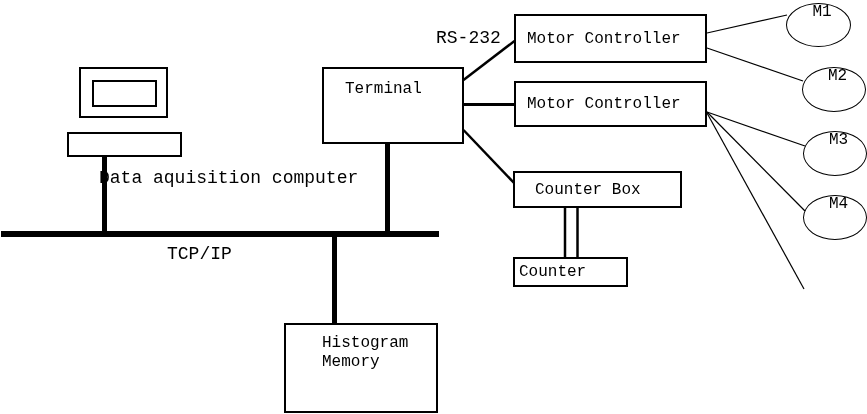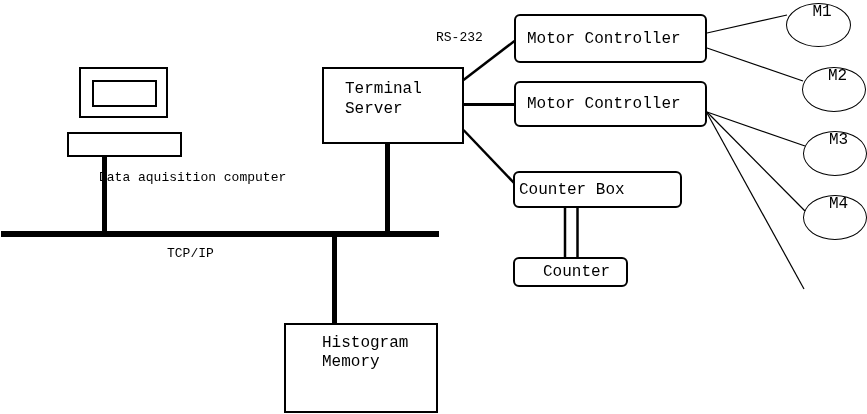--- a/index.html
+++ b/index.html
@@ -28,21 +28,20 @@
     box-sizing: border-box;
     border: 2px solid #000000;
     background: #ffffff;
     font-size: 16px;
   }
   .single-line {
     display: flex;
     align-items: center;
     line-height: 1;
     white-space: nowrap;
-    border-radius: 6px;
   }
   .multi-line {
     line-height: 20px;
     white-space: nowrap;
   }
   
   .monitor {
     left: 79px; top: 67px; width: 89px; height: 51px;
   }
   .monitor-screen {
@@ -55,22 +54,22 @@
   .keyboard {
     left: 67px; top: 132px; width: 115px; height: 25px;
   }
   
   .terminal-server {
     left: 322px; top: 67px; width: 142px; height: 77px;
     padding: 10px 0 0 21px;
   }
   .mc1 { left: 514px; top: 14px;  width: 193px; height: 49px; padding-left: 11px; }
   .mc2 { left: 514px; top: 81px;  width: 193px; height: 46px; padding-left: 11px; }
-  .counter-box { left: 513px; top: 171px; width: 169px; height: 37px; padding-left: 4px; }
-  .counter     { left: 513px; top: 257px; width: 115px; height: 30px; padding-left: 28px; }
+  .counter-box { left: 513px; top: 171px; width: 169px; height: 37px; padding-left: 20px; }
+  .counter     { left: 513px; top: 257px; width: 115px; height: 30px; padding-left: 4px; }
   .histogram {
     left: 284px; top: 323px; width: 154px; height: 90px;
     padding: 9px 0 4px 36px;
     line-height: 19px;
   }
   
   .motor {
     position: absolute;
     box-sizing: border-box;
     border: 1.5px solid #000000;
@@ -84,21 +83,21 @@
     padding-left: 7px;
   }
   .m1 { left: 786px; top: 3px;   width: 65px; height: 44px; }
   .m2 { left: 802px; top: 67px;  width: 64px; height: 45px; }
   .m3 { left: 803px; top: 131px; width: 64px; height: 45px; }
   .m4 { left: 803px; top: 195px; width: 64px; height: 45px; }
   .m5 { left: 802px; top: 273px; width: 65px; height: 46px; }
   
   .float-label {
     position: absolute;
-    font-size: 13px;
+    font-size: 18px;
     line-height: 16px;
     white-space: nowrap;
   }
   .rs232-label   { left: 436px; top: 30px;  }
   .dataacq-label { left: 64px;  top: 170px; margin-left: 35px; }
   .tcpip-label   { left: 129px; top: 246px; margin-left: 38px; }
 </style>
 </head>
 <body>
 
@@ -129,21 +128,20 @@
   <div class="box monitor">
     <div class="monitor-screen"></div>
   </div>
   <div class="box keyboard"></div>
   <div class="float-label dataacq-label">Data aquisition computer</div>
 
   <div class="float-label tcpip-label">TCP/IP</div>
 
   <div class="box multi-line terminal-server">
     <div>Terminal</div>
-    <div>Server</div>
   </div>
 
   <div class="float-label rs232-label">RS-232</div>
 
   <div class="box single-line mc1">
     <span>Motor Controller</span>
   </div>
   <div class="box single-line mc2">
     <span>Motor Controller</span>
   </div>

